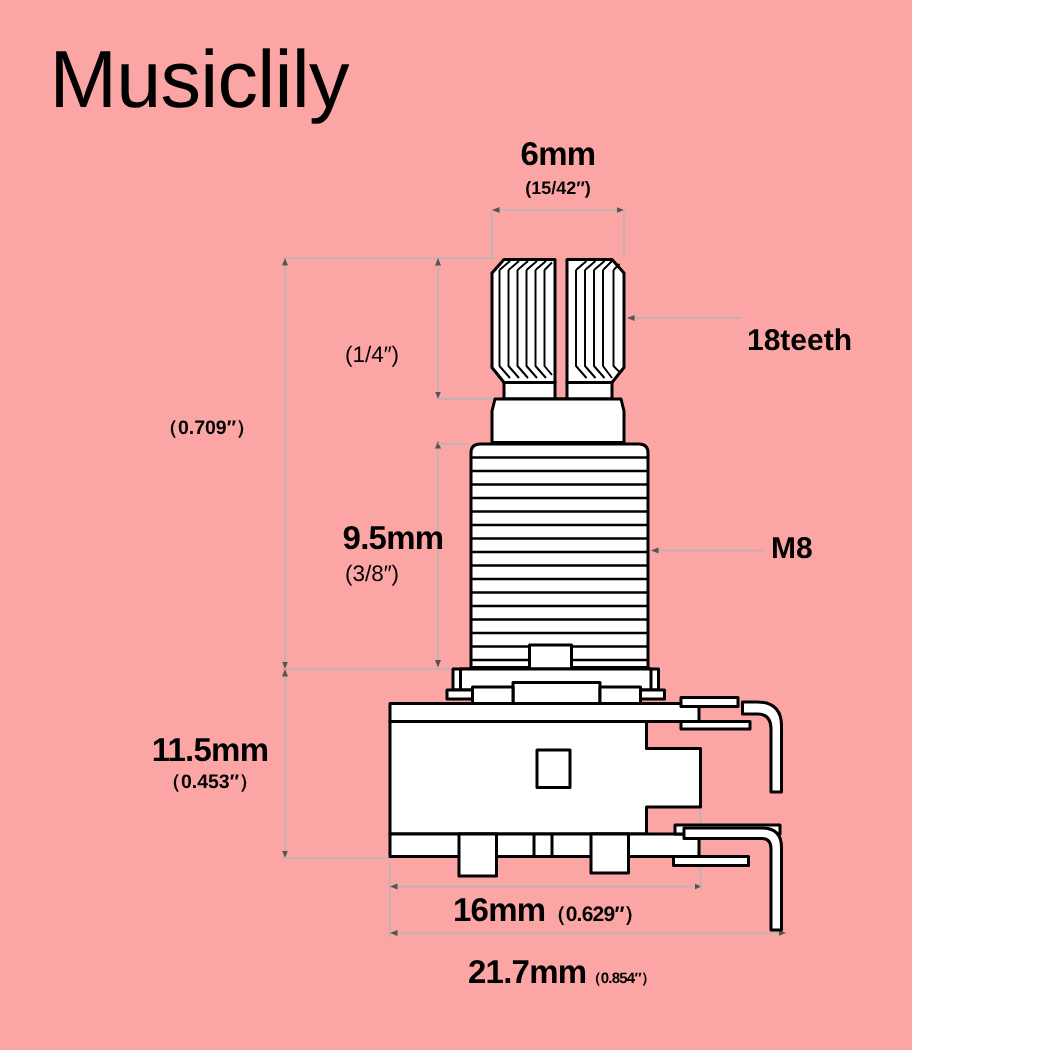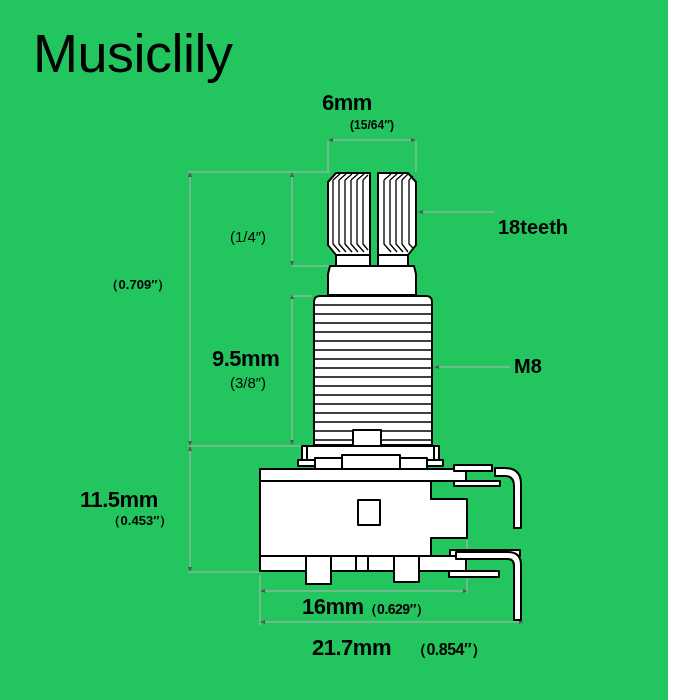--- a/index.html
+++ b/index.html
@@ -1,18 +1,18 @@
 <!DOCTYPE html>
 <html><head>
 <meta charset="utf-8">
 <style>
   html, body { margin: 0; padding: 0; background: #ffffff; }
-  #stage { position: relative; width: 668px; height: 700px; background: #22c55e; overflow: hidden; }
+  #stage { position: relative; width: 608px; height: 700px; background: #fca5a5; overflow: hidden; }
   .brand { position: absolute; left: 33px; top: 22px; font-family: "Liberation Sans", sans-serif; font-size: 54px; color: #000; letter-spacing: -0.5px; }
-  .lbl { position: absolute; font-family: "Liberation Sans", sans-serif; font-weight: bold; color: #000; white-space: nowrap; }
+  .lbl { position: absolute; font-family: "Liberation Sans", sans-serif; font-weight: bold; color: #000; text-align: center; white-space: nowrap; }
   .big { font-size: 22px; letter-spacing: -0.5px; }
   .sub { position: absolute; font-family: "Liberation Sans", sans-serif; font-size: 13px; color: #000; text-align: center; white-space: nowrap; }
   .subb { font-weight: bold; }
   svg { position: absolute; left: 0; top: 0; }
 </style>
 </head>
 <body>
 
 <div id="stage">
 
@@ -141,36 +141,36 @@
 
       <g>
         <rect x="450" y="550" width="70" height="6"></rect>
         <rect x="449" y="571" width="50" height="6"></rect>
         <path d="M456,552 L508,552 Q521,552 521,565 L521,620 L514,620 L514,566 Q514,559 508,559 L456,559 Z"></path>
       </g>
     </g>
   </svg>
 
   <div class="lbl big" style="left:322px; top:90px; width:100px;">6mm</div>
-  <div class="sub subb" style="left:322px; top:118px; width:100px; font-size:12px;">(15/64″)</div>
+  <div class="sub subb" style="left:322px; top:118px; width:100px; font-size:12px;">(15/42″)</div>
 
   <div class="sub" style="left:198px; top:228px; width:100px; font-size:15px;">(1/4″)</div>
 
   <div class="sub subb" style="left:88px; top:276px; width:100px;">（0.709″）</div>
 
   <div class="lbl big" style="left:212px; top:346px; width:100px;">9.5mm</div>
   <div class="sub" style="left:198px; top:374px; width:100px; font-size:15px;">(3/8″)</div>
 
   <div class="lbl big" style="left:80px; top:487px; width:120px;">11.5mm</div>
   <div class="sub subb" style="left:80px; top:512px; width:120px;">（0.453″）</div>
 
   <div class="lbl" style="left:302px; top:594px; font-size:22px; letter-spacing:-0.5px;">
     <span>16mm</span><span class="subb" style="font-size:14px;">（0.629″）</span>
   </div>
 
   <div class="lbl" style="left:312px; top:635px; font-size:22px; letter-spacing:-0.5px;">
-    <span>21.7mm</span><span class="subb" style="font-size:16px;padding-left:20px;">（0.854″）</span>
+    <span>21.7mm</span><span class="subb" style="font-size:10px;">（0.854″）</span>
   </div>
 
   <div class="lbl" style="left:498px; top:216px; font-size:20px;">18teeth</div>
   <div class="lbl" style="left:514px; top:355px; font-size:20px;">M8</div>
 
 </div>
 
 </body></html>

